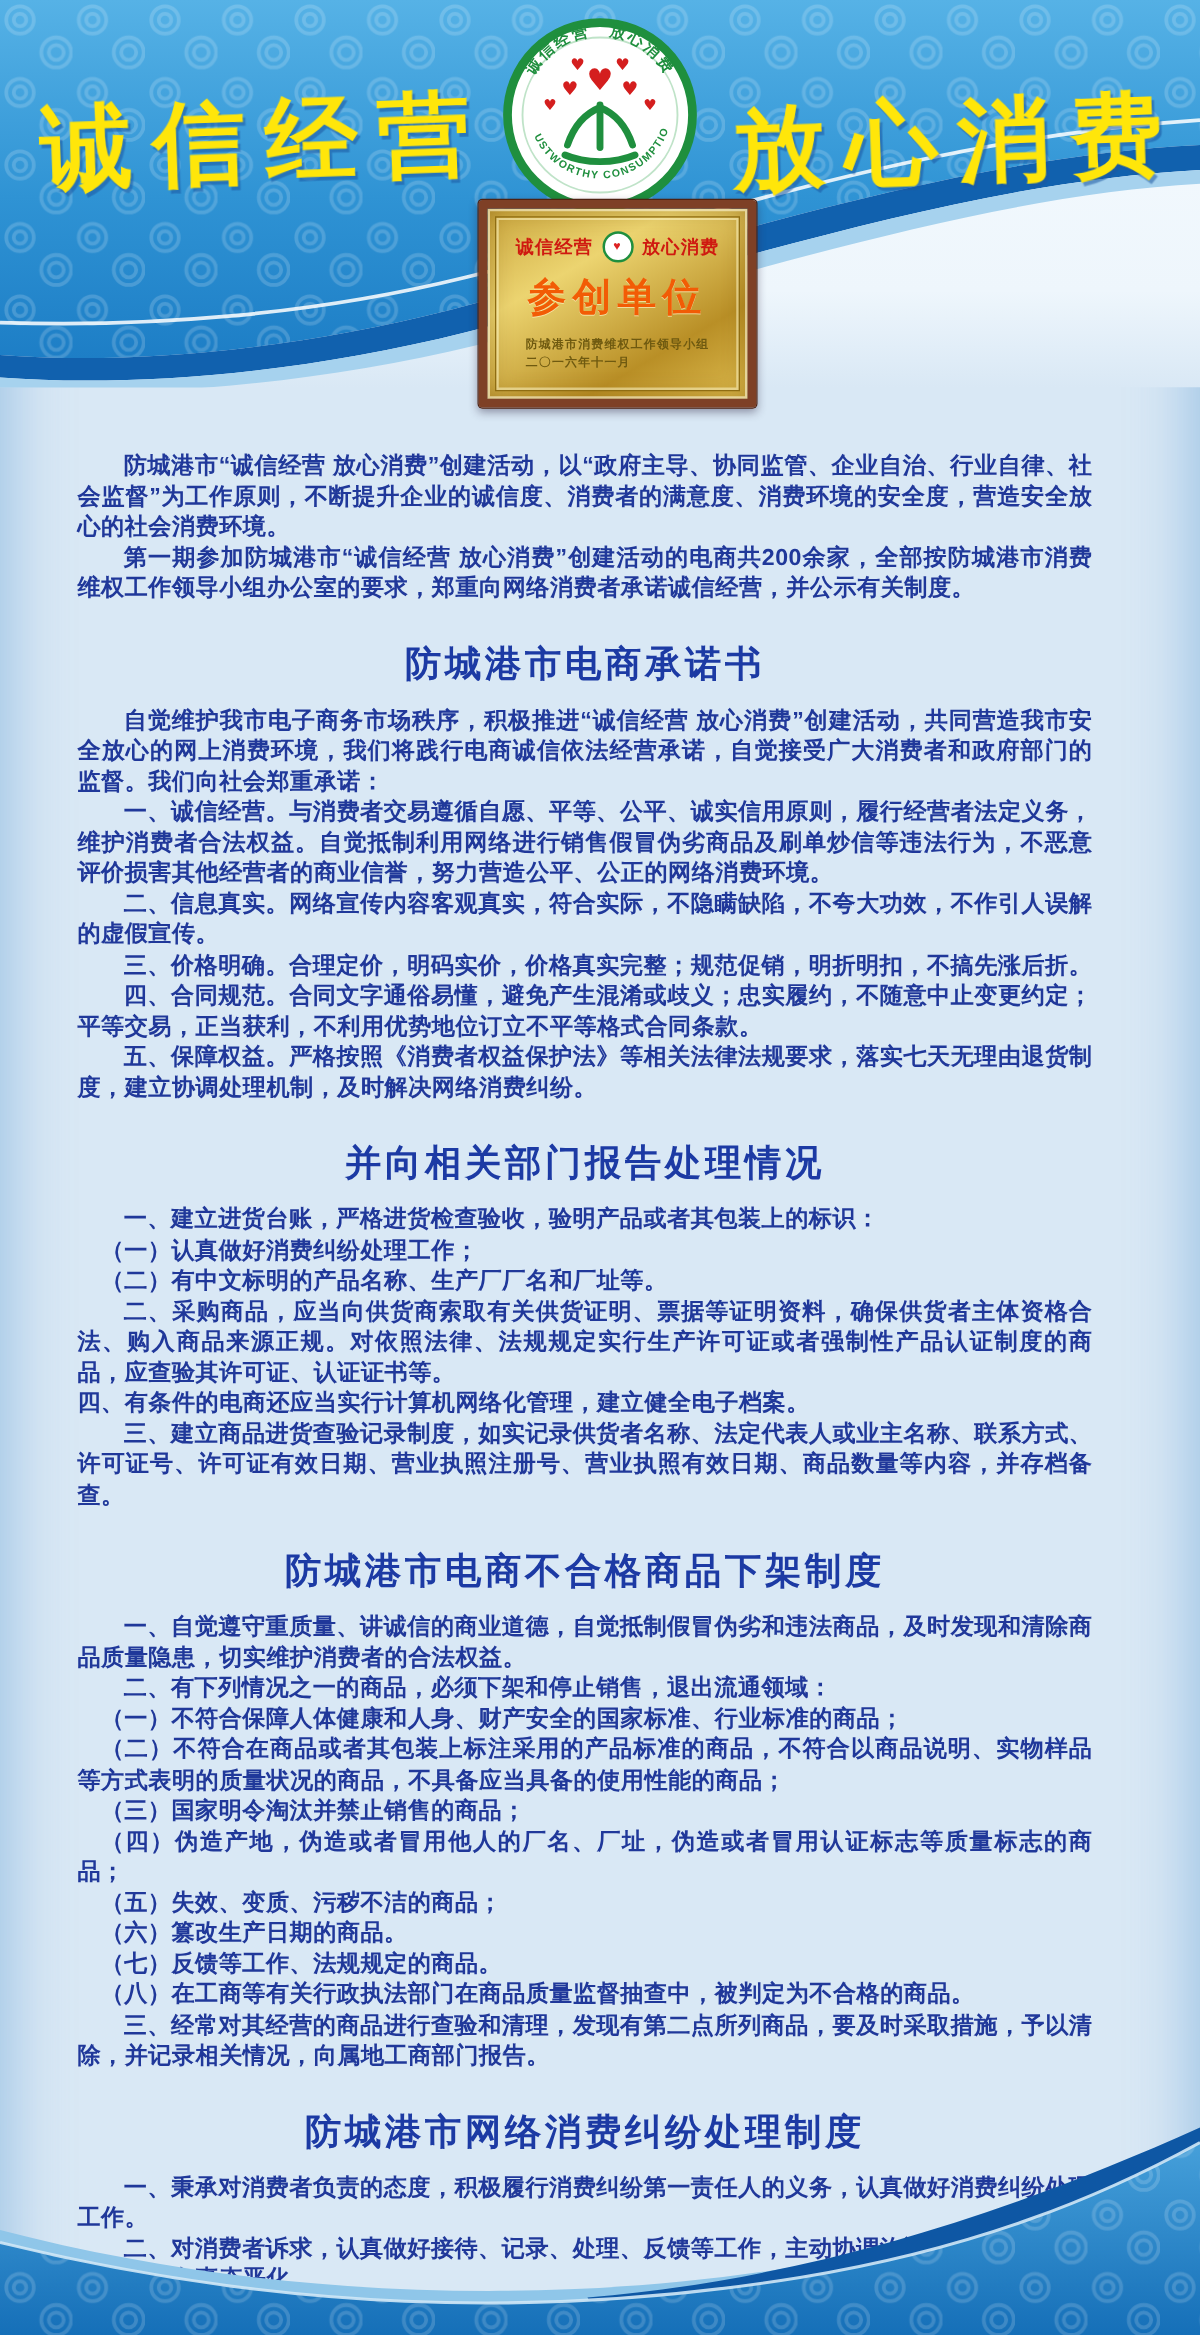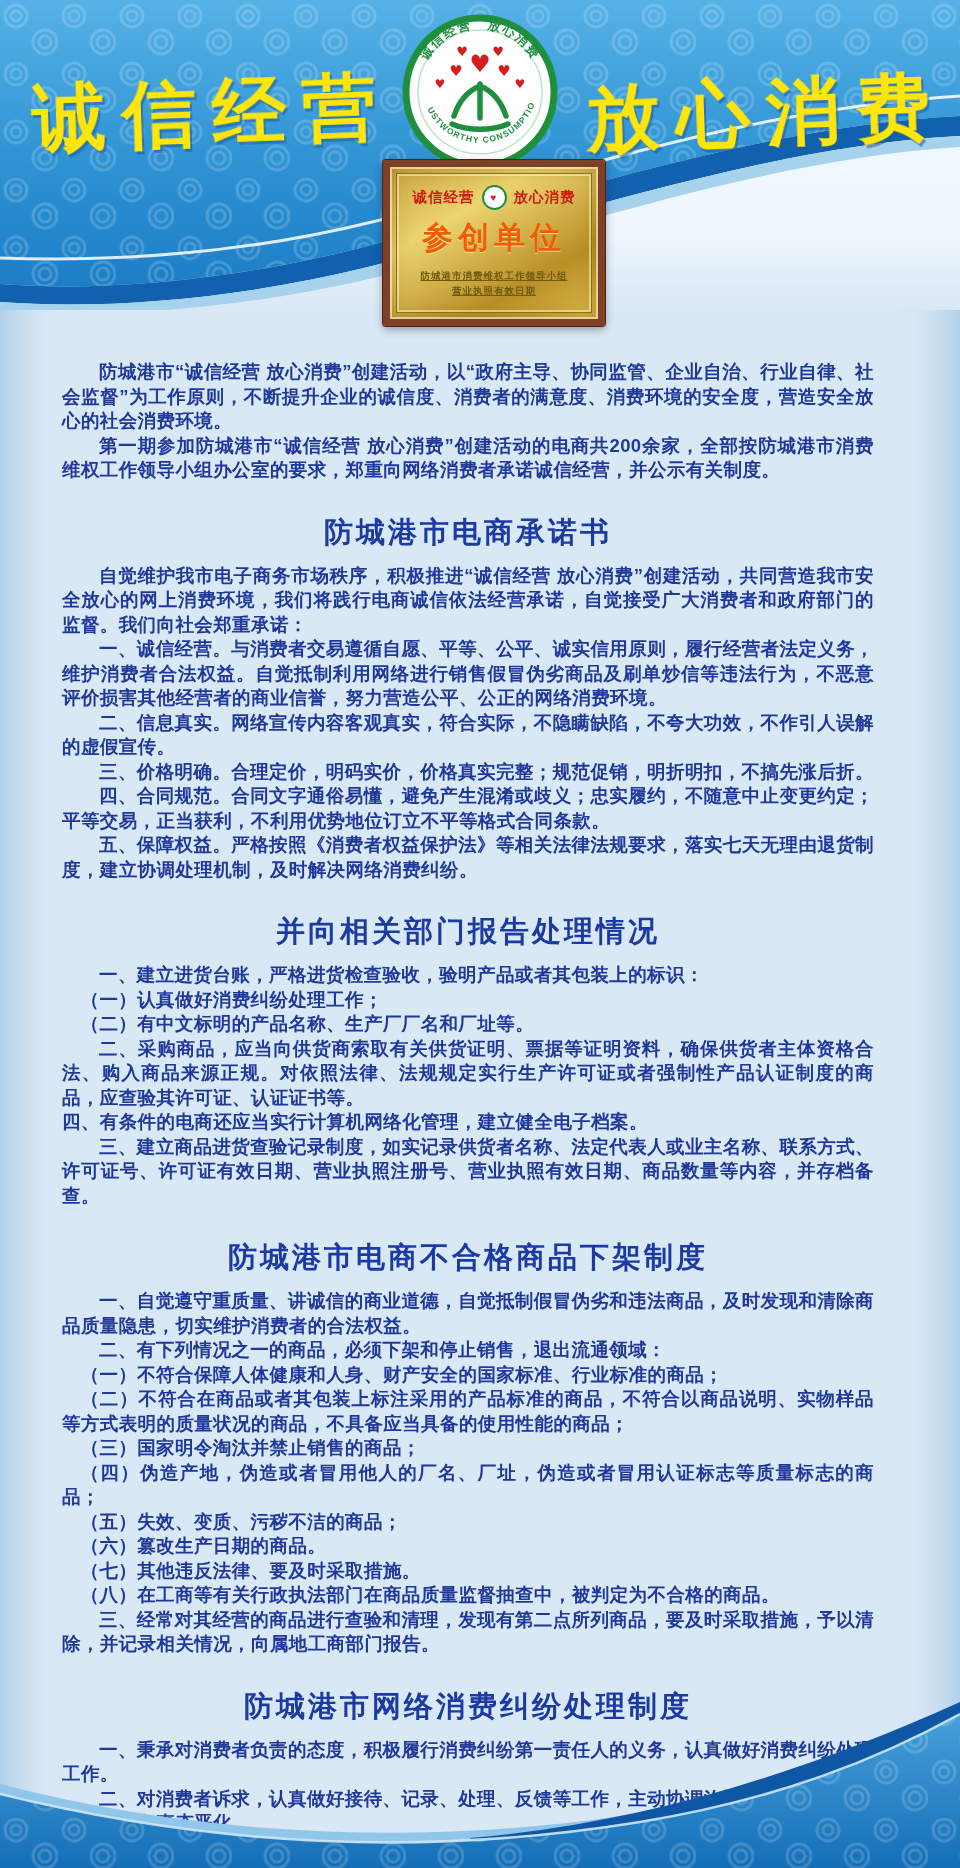--- a/index.html
+++ b/index.html
@@ -18,22 +18,22 @@
   .plaque-inner{position:absolute;inset:6px;border:1px solid #8f6d12;
           box-shadow:inset 0 0 0 2px rgba(255,248,200,.55);
           display:flex;flex-direction:column;align-items:center;}
   .p-top{display:flex;align-items:center;gap:7px;margin-top:11px;
          color:#cf1a10;font-size:14.5px;font-weight:900;letter-spacing:1px;}
   .mini-logo{width:21px;height:21px;border-radius:50%;border:2px solid #1f8f3e;
          background:#fff;display:flex;align-items:center;justify-content:center;
          color:#d22;font-size:10px;line-height:1;}
   .p-title{margin-top:7px;color:#f25c05;font-size:31px;font-weight:900;
          letter-spacing:5px;text-shadow:0 1px 0 rgba(255,245,200,.65);}
-  .p-sub{margin-top:9px;text-align:center;color:#6f5a10;font-size:9.5px;
-         font-weight:bold;letter-spacing:1px;line-height:1.6;text-decoration:underline;}
+  .p-sub{margin-top:9px;text-align:left;color:#6f5a10;font-size:9.5px;
+         font-weight:bold;letter-spacing:1px;line-height:1.6;}
   
   main{position:relative;padding:50px 86px 0 62px;}
   .para{margin:0;font-size:18.5px;line-height:24.5px;font-weight:bold;
         color:#20389a;text-align:justify;letter-spacing:.4px;}
   .indent-2{text-indent:2em}
   .indent-1{text-indent:1em}
   .indent-0{text-indent:0}
   h2.section-heading{margin:30px 0 13px;text-align:center;color:#1c3aa4;
         font-size:29px;font-weight:700;letter-spacing:3px;line-height:38px;}
   .footer-wave{position:absolute;left:0;bottom:0;pointer-events:none;}
@@ -114,21 +114,21 @@
   <div class="plaque">
     <div class="plaque-inner">
       <div class="p-top">
         <span>诚信经营</span>
         <span class="mini-logo">♥</span>
         <span>放心消费</span>
       </div>
       <div class="p-title">参创单位</div>
       <div class="p-sub">
         <div>防城港市消费维权工作领导小组</div>
-        <div>营业执照有效日期</div>
+        <div>二〇一六年十一月</div>
       </div>
     </div>
   </div>
 
   <main>
     <div>
         <p class="para indent-2">防城港市“诚信经营 放心消费”创建活动，以“政府主导、协同监管、企业自治、行业自律、社会监督”为工作原则，不断提升企业的诚信度、消费者的满意度、消费环境的安全度，营造安全放心的社会消费环境。</p>
         <p class="para indent-2">第一期参加防城港市“诚信经营 放心消费”创建活动的电商共200余家，全部按防城港市消费维权工作领导小组办公室的要求，郑重向网络消费者承诺诚信经营，并公示有关制度。</p>
       </div>
     <div>
@@ -153,21 +153,21 @@
         <section>
           <h2 class="section-heading">防城港市电商不合格商品下架制度</h2>
           <p class="para indent-2">一、自觉遵守重质量、讲诚信的商业道德，自觉抵制假冒伪劣和违法商品，及时发现和清除商品质量隐患，切实维护消费者的合法权益。</p>
           <p class="para indent-2">二、有下列情况之一的商品，必须下架和停止销售，退出流通领域：</p>
           <p class="para indent-1">（一）不符合保障人体健康和人身、财产安全的国家标准、行业标准的商品；</p>
           <p class="para indent-1">（二）不符合在商品或者其包装上标注采用的产品标准的商品，不符合以商品说明、实物样品等方式表明的质量状况的商品，不具备应当具备的使用性能的商品；</p>
           <p class="para indent-1">（三）国家明令淘汰并禁止销售的商品；</p>
           <p class="para indent-1">（四）伪造产地，伪造或者冒用他人的厂名、厂址，伪造或者冒用认证标志等质量标志的商品；</p>
           <p class="para indent-1">（五）失效、变质、污秽不洁的商品；</p>
           <p class="para indent-1">（六）篡改生产日期的商品。</p>
-          <p class="para indent-1">（七）其他违反法律、要及时采取措施。</p>
+          <p class="para indent-1">（七）反馈等工作、法规规定的商品。</p>
           <p class="para indent-1">（八）在工商等有关行政执法部门在商品质量监督抽查中，被判定为不合格的商品。</p>
           <p class="para indent-2">三、经常对其经营的商品进行查验和清理，发现有第二点所列商品，要及时采取措施，予以清除，并记录相关情况，向属地工商部门报告。</p>
         </section>
         <section>
           <h2 class="section-heading">防城港市网络消费纠纷处理制度</h2>
           <p class="para indent-2">一、秉承对消费者负责的态度，积极履行消费纠纷第一责任人的义务，认真做好消费纠纷处理工作。</p>
           <p class="para indent-2">二、对消费者诉求，认真做好接待、记录、处理、反馈等工作，主动协调沟通，快速和解消费纠纷，避免事态恶化。</p>
           <p class="para indent-2">三、消费者直接投诉到有关行政部门、消委会的，经营者应积极主动配合有关部门、消委会，及时妥善处理消费纠纷，并向相关部门报告处理情况。</p>
         </section>
       </div>

